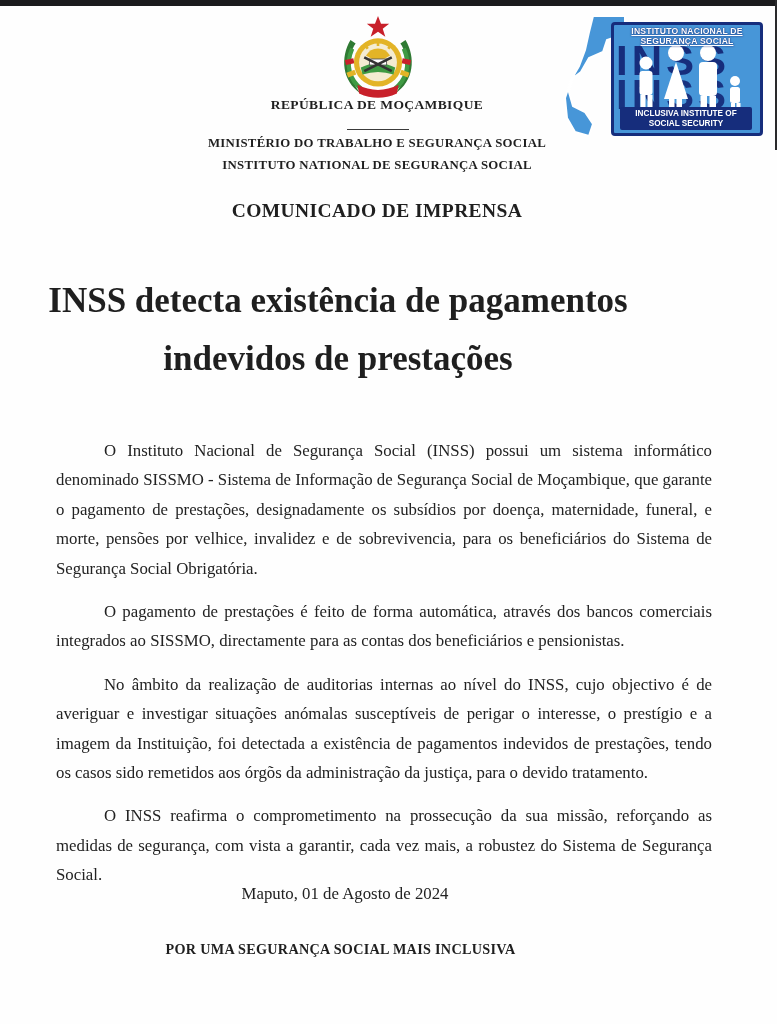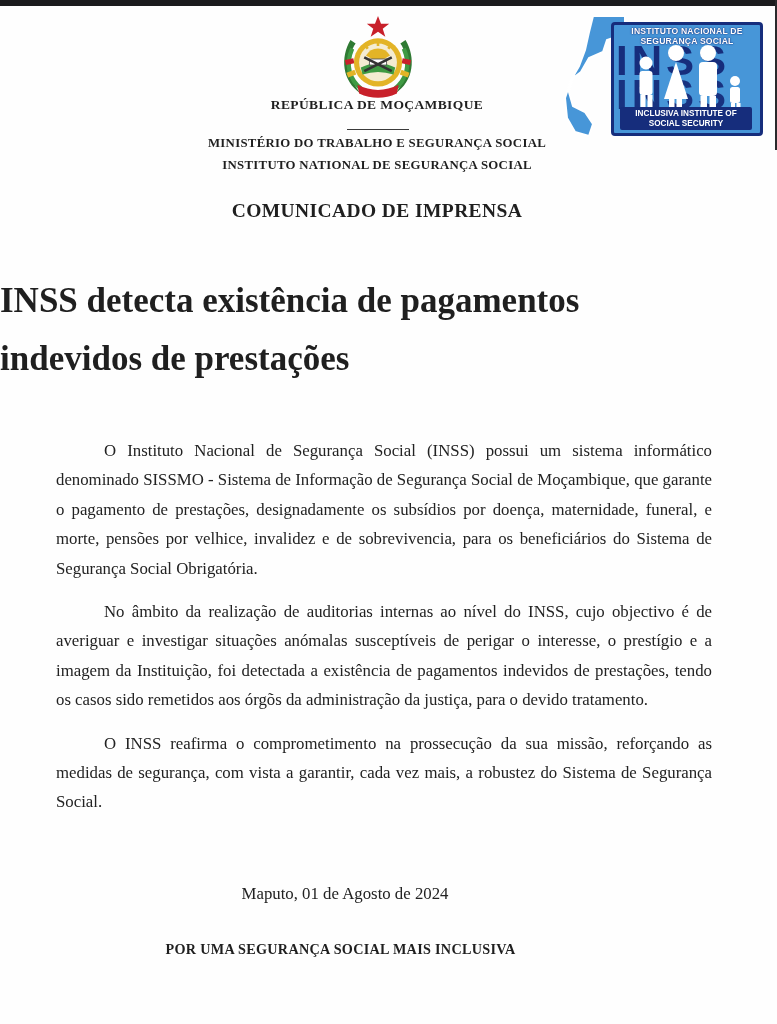--- a/index.html
+++ b/index.html
@@ -22,34 +22,34 @@
     font-size:12.8px;font-weight:bold;letter-spacing:.3px;}
 
   
   .inss-logo{position:absolute;left:563px;top:14px;width:202px;height:124px;}
   .inss-map{position:absolute;left:0;top:0;width:78px;height:124px;}
   .inss-box{position:absolute;left:48px;top:8px;width:146px;height:108px;
     background:#4796d8;border:3px solid #162d7c;border-radius:4px;overflow:hidden;
     font-family:"Liberation Sans", sans-serif;}
   .inss-top-text{position:absolute;left:0;top:2px;width:100%;text-align:center;
     color:#ffffff;font-weight:bold;font-size:8.6px;line-height:9.6px;
-    text-shadow:0 0 1px #162d7c,0 0 2px #162d7c;letter-spacing:.2px;}
+    text-shadow:0 0 1px #162d7c,0 0 2px #162d7c;letter-spacing:.2px;text-decoration:underline;}
   .inss-acronym{position:absolute;left:2px;color:#162d7c;font-weight:bold;
     font-size:42px;letter-spacing:4px;line-height:36px;font-family:"Liberation Sans", sans-serif;}
   .inss-acronym.row1{top:18px;}
   .inss-acronym.row2{top:52px;opacity:.95;}
   .inss-people{position:absolute;left:0;top:0;width:146px;height:108px;}
   .inss-bottom-bar{position:absolute;left:6px;bottom:3px;width:128px;margin:0 auto;
     background:#162d7c;color:#ffffff;font-weight:bold;font-size:8.2px;line-height:9.4px;
     text-align:center;padding:2px 2px;border-radius:2px;}
 
   
   .kicker{position:absolute;left:37px;top:200px;width:680px;text-align:center;
     font-size:19.5px;font-weight:bold;letter-spacing:.4px;}
-  .doc-title{position:absolute;left:0;top:272px;width:676px;
+  .doc-title{position:absolute;left:0;top:272px;width:676px;text-align:center;
     font-size:35px;font-weight:bold;line-height:58px;}
   .body-text{position:absolute;left:56px;top:436px;width:656px;}
   .body-text p{
     margin:0 0 14px 0;font-size:16.8px;line-height:29.4px;
     text-align:justify;text-indent:48px;color:#222;}
   .dateline{position:absolute;left:0;top:884px;width:690px;text-align:center;
     font-size:16.8px;color:#222;}
   .slogan{position:absolute;left:0;top:941px;width:681px;text-align:center;
     font-size:14.2px;font-weight:bold;letter-spacing:.3px;}
 </style>
@@ -136,20 +136,21 @@
 
   <div class="kicker">COMUNICADO DE IMPRENSA</div>
 
   <div class="doc-title">
     <div>INSS detecta existência de pagamentos</div>
     <div>indevidos de prestações</div>
   </div>
 
   <div class="body-text">
     <p>O Instituto Nacional de Segurança Social (INSS) possui um sistema informático denominado SISSMO - Sistema de Informação de Segurança Social de Moçambique, que garante o pagamento de prestações, designadamente os subsídios por doença, maternidade, funeral, e morte, pensões por velhice, invalidez e de sobrevivencia, para os beneficiários do Sistema de Segurança Social Obrigatória.</p>
+    <p>O pagamento de prestações é feito de forma automática, através dos bancos comerciais integrados ao SISSMO, directamente para as contas dos beneficiários e pensionistas.</p>
     <p>No âmbito da realização de auditorias internas ao nível do INSS, cujo objectivo é de averiguar e investigar situações anómalas susceptíveis de perigar o interesse, o prestígio e a imagem da Instituição, foi detectada a existência de pagamentos indevidos de prestações, tendo os casos sido remetidos aos órgõs da administração da justiça, para o devido tratamento.</p>
     <p>O INSS reafirma o comprometimento na prossecução da sua missão, reforçando as medidas de segurança, com vista a garantir, cada vez mais, a robustez do Sistema de Segurança Social.</p>
   </div>
 
   <div class="dateline">Maputo, 01 de Agosto de 2024</div>
 
   <div class="slogan">POR UMA SEGURANÇA SOCIAL MAIS INCLUSIVA</div>
 </div>
 
 </body></html>

